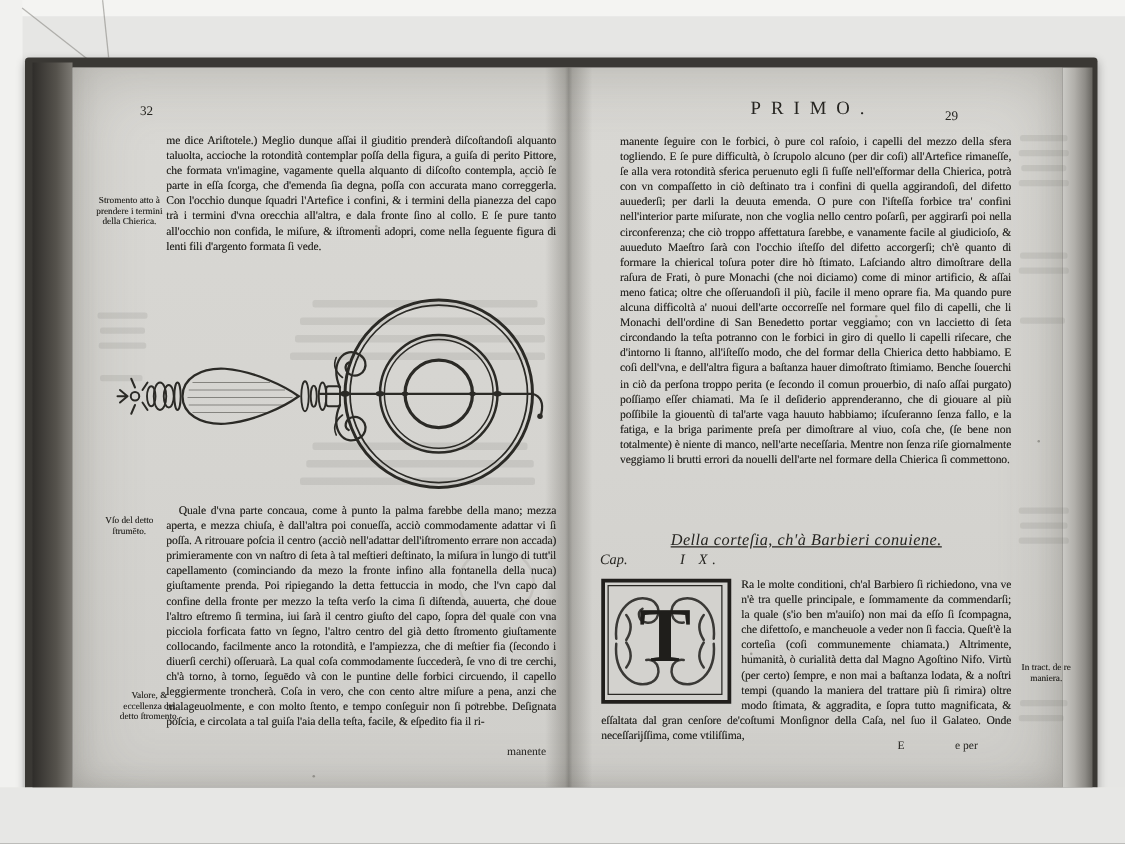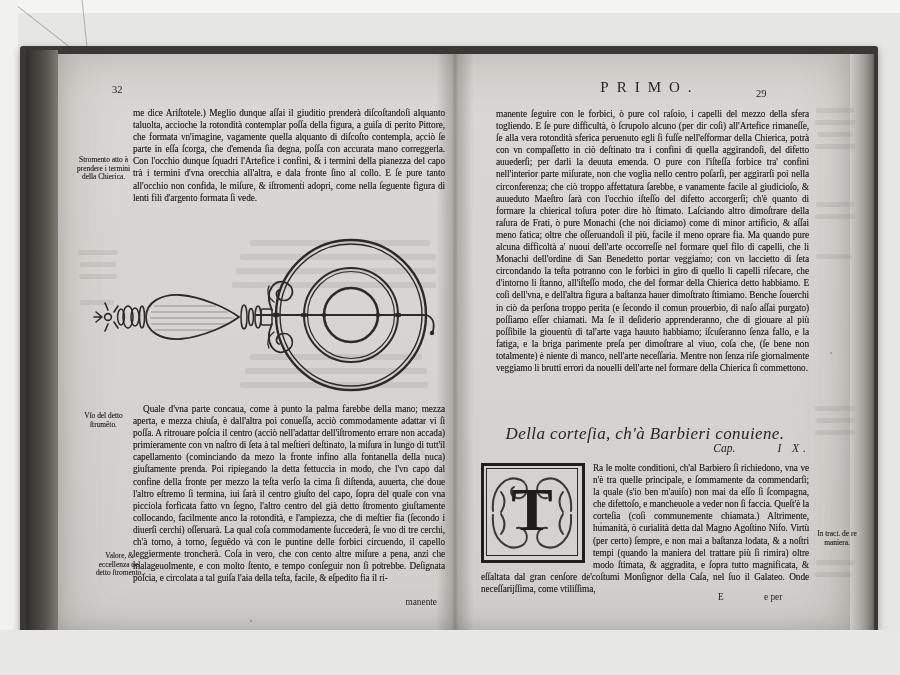--- a/index.html
+++ b/index.html
@@ -28,22 +28,22 @@
   .page-steps2{left:788px;top:655px;width:108px;height:9px;background:#f0f0ed;border-top:1px solid #c6c4bf;transform:rotate(-1.5deg);}
   
   .body-col{width:312px;font-size:9.3px;line-height:12.1px;text-align:justify;
             letter-spacing:-0.08px;overflow:hidden;
             text-shadow:0 0 0.4px rgba(42,40,36,.55);}
   .runhead{font-size:15px;letter-spacing:8px;text-align:center;white-space:nowrap;}
   .folio{font-size:10.5px;}
   .margin-note{width:55px;font-size:7.4px;line-height:8.6px;text-align:center;
                text-shadow:0 0 .3px rgba(42,40,36,.5);}
   .catchword{font-size:9.3px;}
-  .chap-head{width:330px;text-align:center;font-style:italic;font-size:17px;letter-spacing:.4px;}
-  .chap-line{width:330px;text-align:right;font-style:italic;font-size:11.5px;}
+  .chap-head{width:330px;text-align:center;font-style:italic;font-size:13px;letter-spacing:.4px;text-decoration:underline;}
+  .chap-line{width:330px;text-align:left;font-style:italic;font-size:11.5px;}
   .chap-line .num{margin-left:42px;letter-spacing:4px;}
   
   .cap-outer{width:98px;height:94px;border:3px solid #211f1c;background:#d3d2ce;
              float:left;margin:1px 8px 2px 0;}
   .cap-inner{position:relative;width:90px;height:86px;margin:2px;border:1px solid #2a2824;}
   .cap-letter{position:absolute;left:0;top:-6px;width:90px;height:86px;text-align:center;
               font-size:62px;line-height:92px;color:#1f1e1b;font-weight:bold;}
   .p2r{width:328px;font-size:9.3px;line-height:12.1px;text-align:justify;letter-spacing:-0.08px;
        text-shadow:0 0 .4px rgba(42,40,36,.55);}
   

